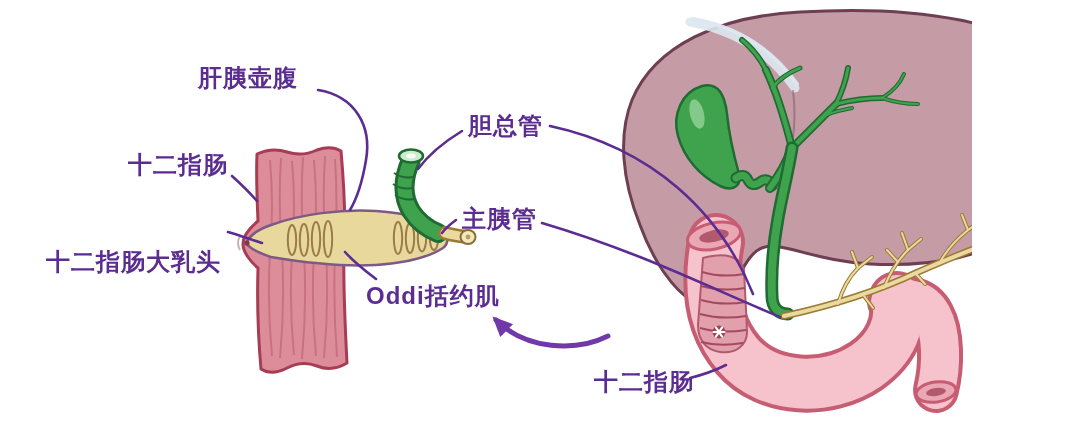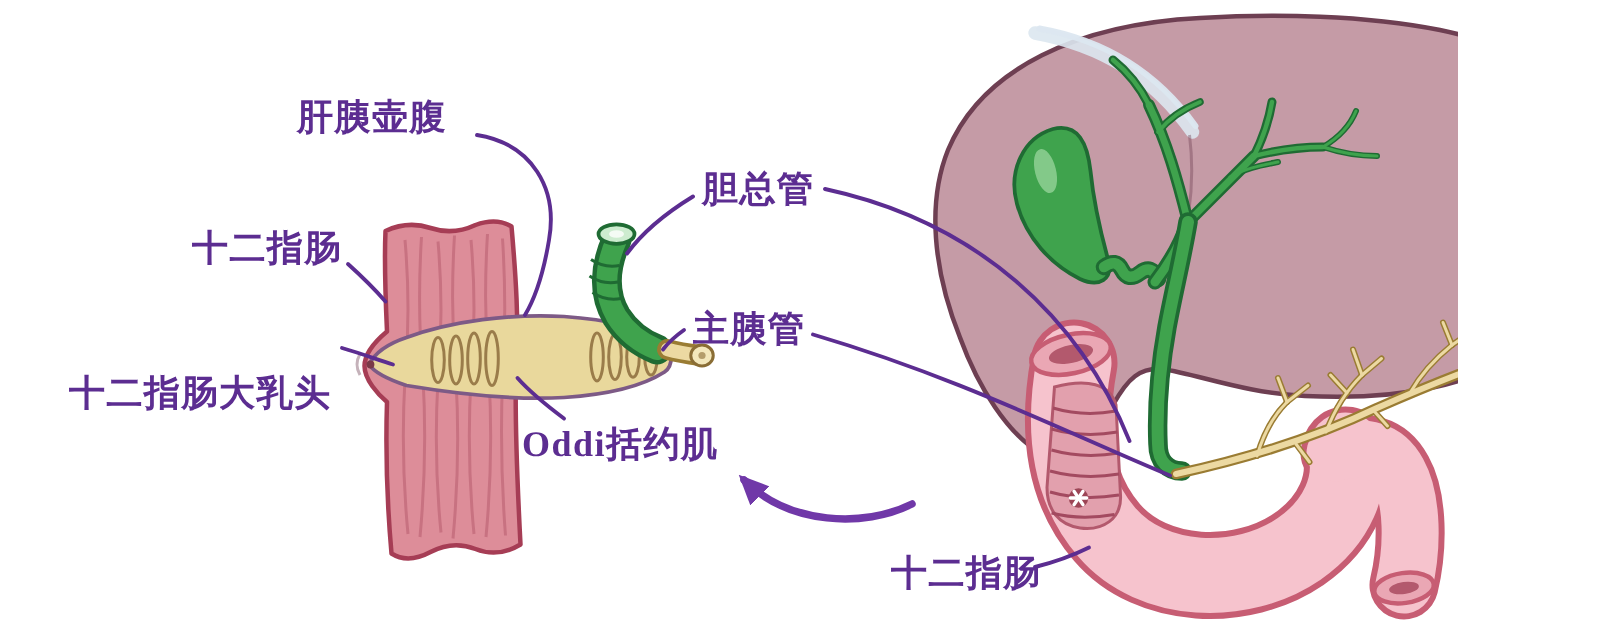--- a/index.html
+++ b/index.html
@@ -18,21 +18,21 @@
     letter-spacing:1px;
     color:var(--label_text,#5c2d91);
     white-space:nowrap;
     font-family:"Liberation Sans",sans-serif;
   }
   .lbl-ampulla{left:198px;top:62px;}
   .lbl-duodenum-detail{left:128px;top:149px;}
   .lbl-papilla{left:46px;top:218px;margin-top:28px;}
   .lbl-cbd{left:468px;top:110px;}
   .lbl-mpd{left:462px;top:203px;}
-  .lbl-oddi{left:348px;top:280px;font-family:Liberation Serif, serif;}
+  .lbl-oddi{left:366px;top:280px;}
   .lbl-duodenum-main{left:594px;top:366px;}
 
   
   .liver{fill:var(--liver_fill,#c59ba6);stroke:var(--liver_outline,#6e3f52);stroke-width:3;}
   .liver-hl{fill:none;stroke:var(--liver_highlight,#dce7f0);stroke-linecap:round;}
   .crease{fill:none;stroke:var(--liver_outline,#6e3f52);stroke-width:2;opacity:.4;}
   .gb{fill:var(--gallbladder_fill,#3fa34d);stroke:var(--gallbladder_outline,#1f6b33);stroke-width:2.5;}
   .gb-hl{fill:#8fd094;opacity:.85;stroke:none;}
   .dgu{fill:none;stroke:var(--bile_duct_outline,#1f6b33);stroke-linecap:round;}
   .dgo{fill:none;stroke:var(--bile_duct_fill,#3fa34d);stroke-linecap:round;}

